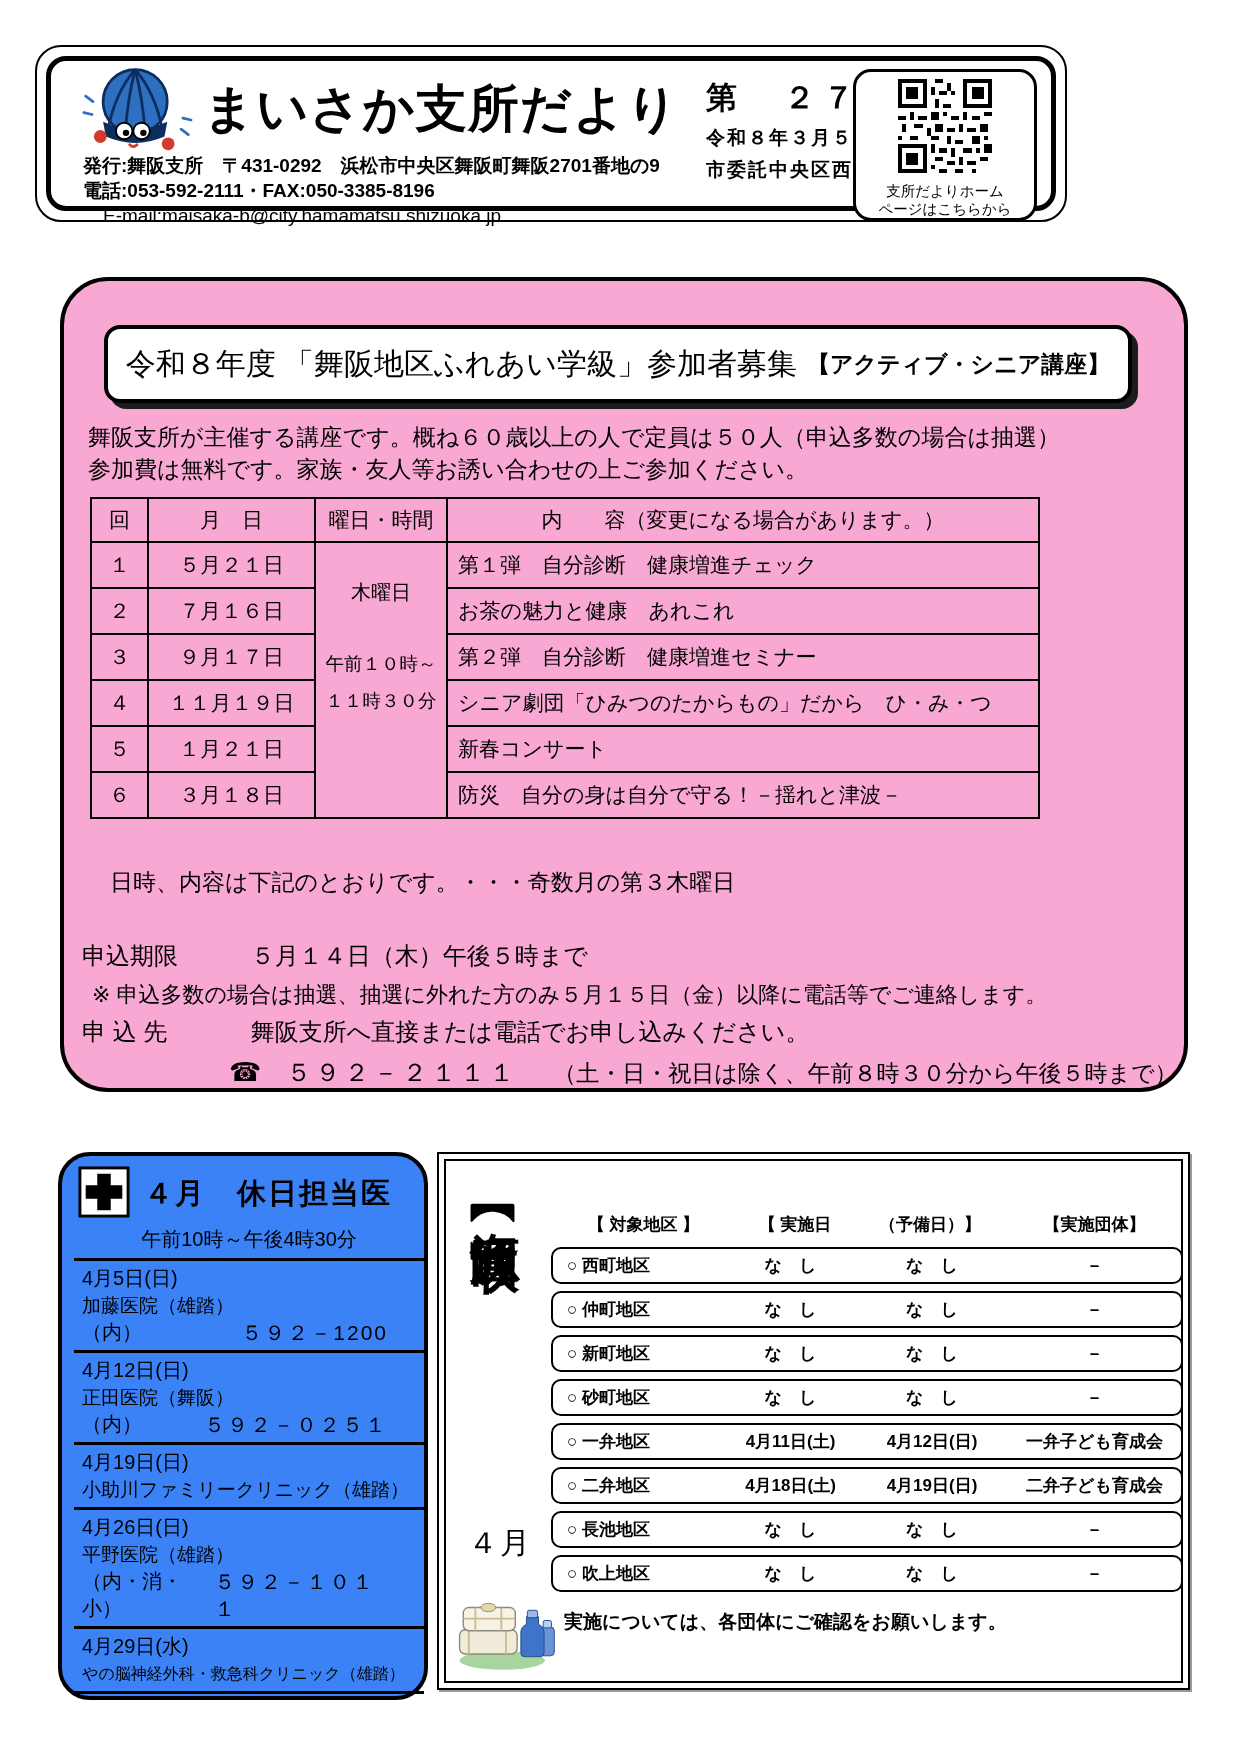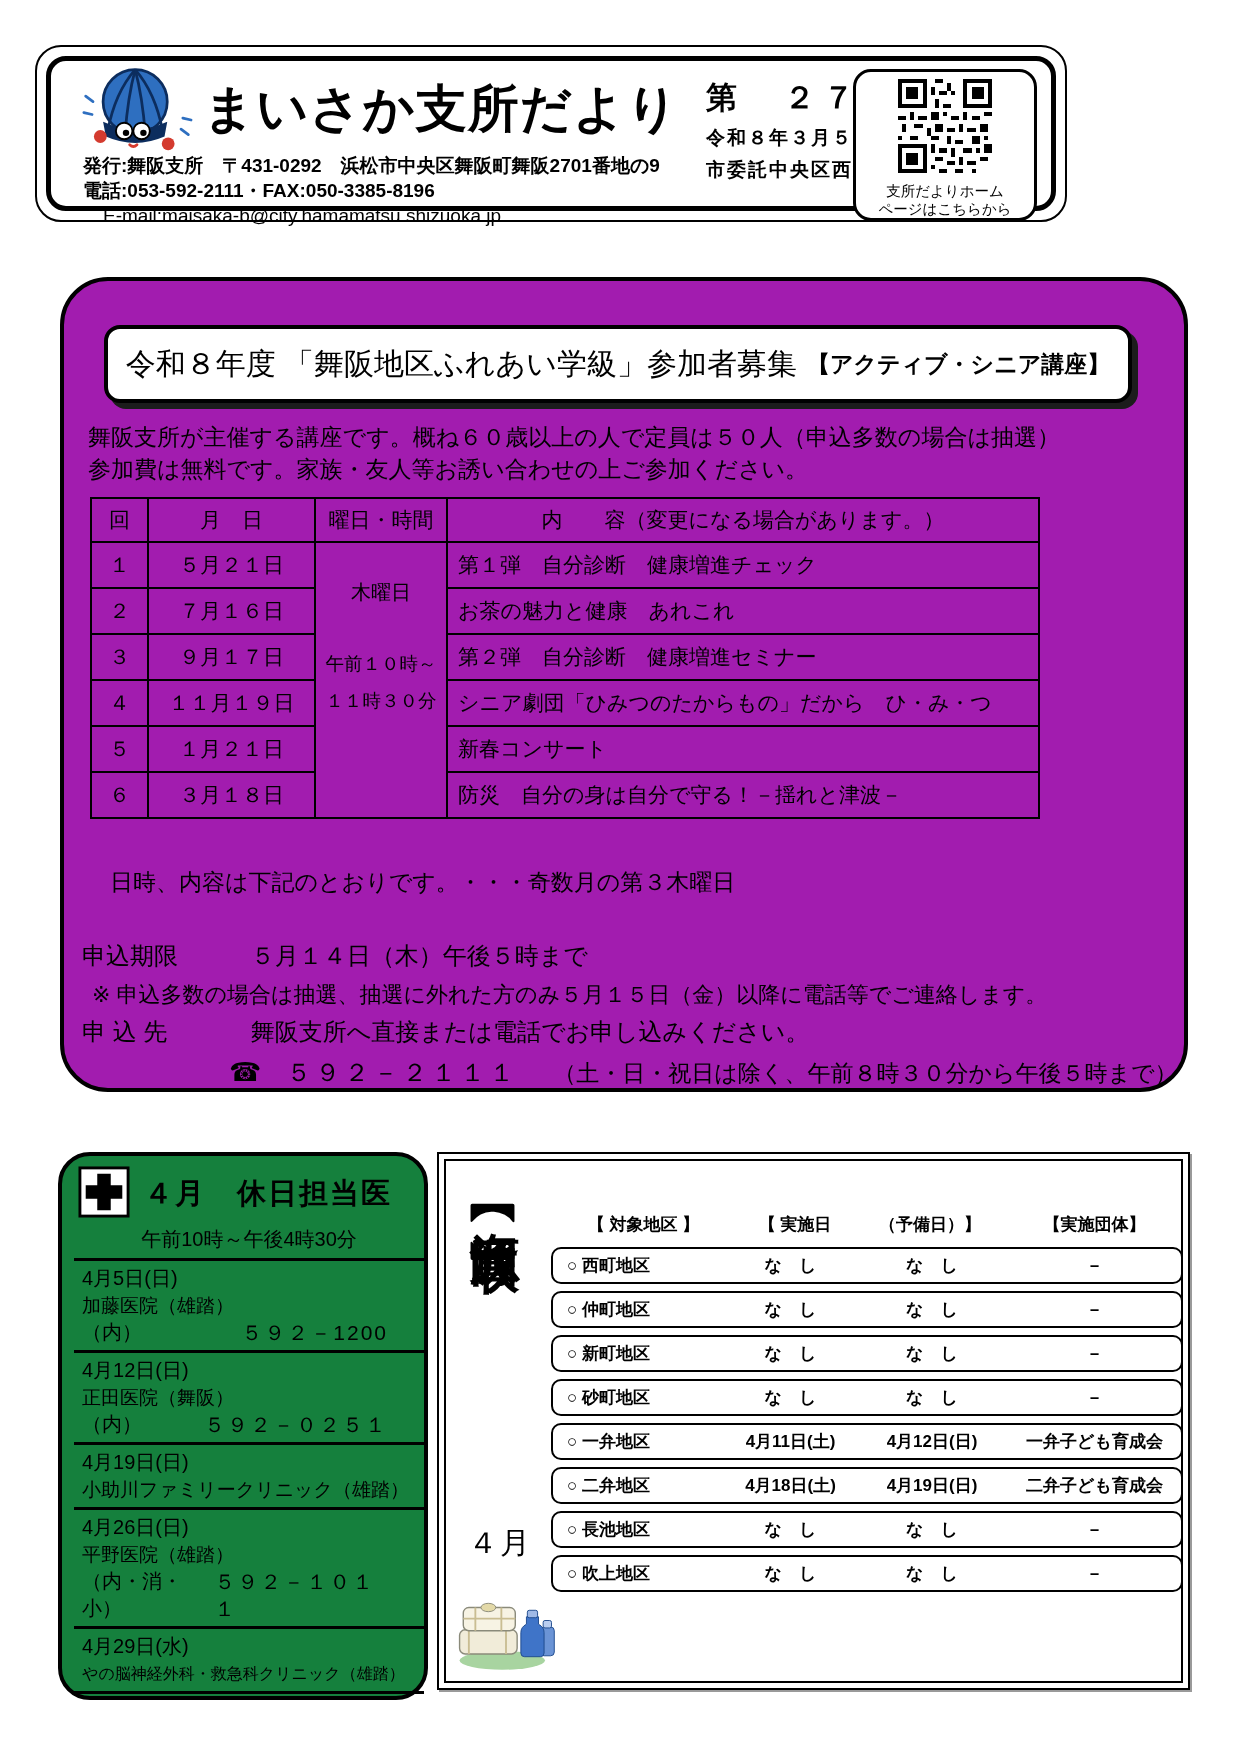--- a/index.html
+++ b/index.html
@@ -16,21 +16,21 @@
   .issue-no { font-size:31px; font-weight:bold; letter-spacing:8px; white-space:nowrap; }
   .issue-date, .issue-comm { font-size:19px; font-weight:bold; letter-spacing:2px; margin-top:6px; white-space:nowrap; }
   .pub { position:absolute; left:32px; top:92px; font-size:19px; font-weight:bold; line-height:25px; white-space:nowrap; }
   .pub-l3 { padding-left:20px; font-weight:normal; }
   .qr-box { position:absolute; right:14px; top:8px; width:184px; height:152px; border:3px solid #000; border-radius:18px;
             display:flex; flex-direction:column; align-items:center; padding-top:7px; background:#fff; }
   .qr-caption { font-size:14.5px; line-height:18px; text-align:center; margin-top:5px; white-space:nowrap; }
 
   
   .recruit { position:absolute; left:60px; top:277px; width:1128px; height:815px;
-             border:4px solid #000; border-radius:48px; background:#a21caf; }
+             border:4px solid #000; border-radius:48px; background:#f9a8d4; }
   .recruit-titlebox { margin:44px 0 0 40px; width:1028px; height:78px; border:4px solid #000; border-radius:16px;
              box-shadow:6px 6px 0 #1c1c1c; display:flex; align-items:center; justify-content:center; gap:10px; background:#fff; }
   .rt-main { font-size:30px; white-space:nowrap; }
   .rt-suffix { font-size:23px; font-weight:bold; white-space:nowrap; }
   .intro { margin:18px 0 0 24px; font-size:23px; line-height:32px; }
   table.sched { margin:12px 0 0 26px; border-collapse:collapse; }
   .sched th, .sched td { border:2px solid #000; font-weight:normal; }
   .sched th { height:44px; font-size:21px; text-align:center; }
   .sched td { height:46px; font-size:21px; }
   .c-no { width:57px; } .c-date { width:167px; } .c-day { width:132px; } .c-content { width:592px; }
@@ -46,21 +46,21 @@
   .inl-label { display:inline-block; width:162px; }
   .line-lottery { margin:8px 0 0 28px; font-size:22px; white-space:nowrap; }
   .line-apply { margin:6px 0 0 18px; font-size:24px; white-space:nowrap; }
   .line-phone { margin:8px 0 0 165px; font-size:25px; white-space:nowrap; }
   .phone-icon { font-size:26px; margin-right:18px; }
   .phone-num { letter-spacing:4px; margin-right:28px; }
   .phone-note { font-size:23px; }
 
   
   .doctors { position:absolute; left:58px; top:1152px; width:370px; height:548px;
-             border:4px solid #000; border-radius:32px; background:#15803d; padding-top:10px; }
+             border:4px solid #000; border-radius:32px; background:#3b82f6; padding-top:10px; }
   .doc-head { display:flex; align-items:center; padding-left:16px; }
   .doc-title { font-size:29px; font-weight:bold; letter-spacing:2px; margin-left:14px; white-space:nowrap; }
   .doc-hours { font-size:20px; text-align:center; margin:4px 0 0 12px; padding-bottom:5px; border-bottom:3px solid #000; white-space:nowrap; }
   .doc-entry { margin-left:12px; border-bottom:3px solid #000; padding:4px 0 4px 8px; font-size:20px; line-height:27px; }
   .doc-name { font-size:19px; white-space:nowrap; }
   .doc-entry:last-child .doc-name { font-size:16px; }
   .doc-line3 { display:flex; justify-content:space-between; padding-right:36px; }
   .doc-phone { font-size:21px; letter-spacing:2px; }
 
   
@@ -332,16 +332,17 @@
           <span class="rr-backup">な　し</span>
           <span class="rr-org">－</span>
         </div>
         <div class="rec-row">
           <span class="rr-area">○ 吹上地区</span>
           <span class="rr-date">な　し</span>
           <span class="rr-backup">な　し</span>
           <span class="rr-org">－</span>
         </div>
       </div>
+      <div class="rec-footer">実施については、各団体にご確認をお願いします。</div>
     </div>
   </section>
 
 </div>
 
 </body></html>

